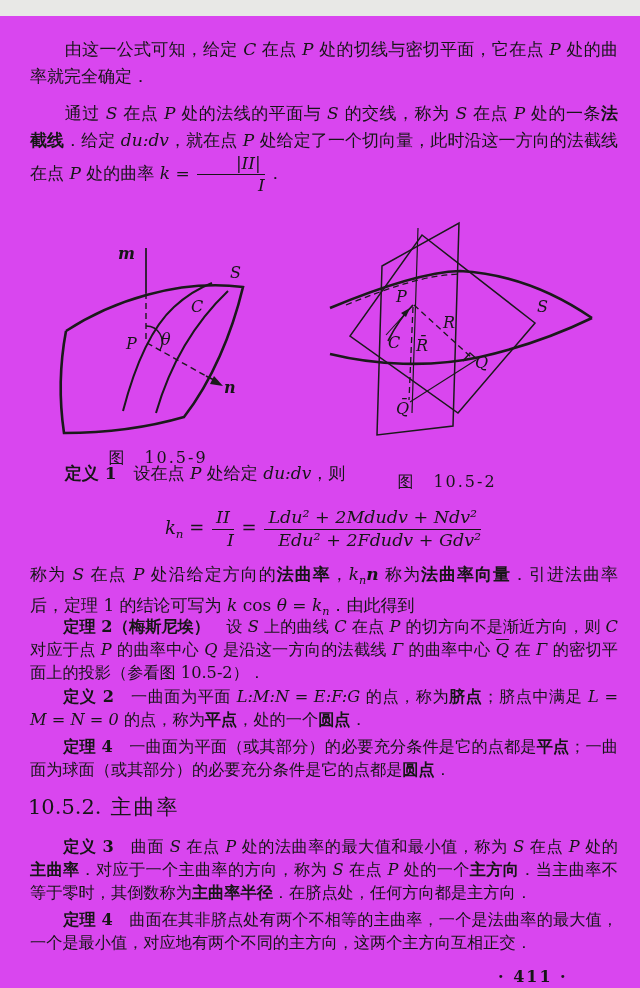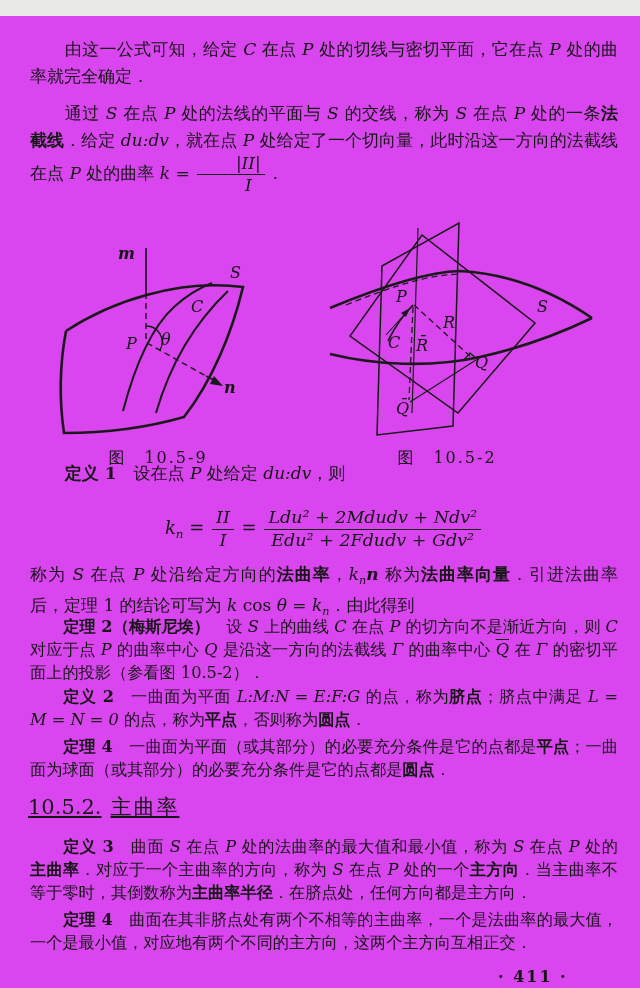--- a/index.html
+++ b/index.html
@@ -12,32 +12,32 @@
     position:absolute;left:30px;width:588px;margin:0;
     font-size:17px;line-height:27px;text-align:justify;
   }
   .indent{text-indent:2.05em;}
   .small{font-size:16.2px;line-height:23px;}
   .b{font-weight:bold;}
   .i{font-style:italic;}
   .o{text-decoration:overline;}
   .sub{font-size:0.66em;vertical-align:-0.32em;}
   .frac{
-    display:inline-block;vertical-align:middle;text-align:center;
+    display:inline-block;vertical-align:middle;text-align:right;
     line-height:1.12;font-style:italic;margin:0 2px;
   }
   .frac .num{display:block;border-bottom:1.4px solid currentColor;padding:0 4px 1px;}
   .frac .den{display:block;padding-top:1px;}
   .formula{
     position:absolute;left:30px;width:588px;margin:0;text-align:center;
     font-size:18px;font-style:italic;
   }
   .formula .frac{font-size:17.5px;}
   .caption{position:absolute;font-size:16px;letter-spacing:2px;text-align:center;}
-  .heading{position:absolute;left:28px;margin:0;font-size:21px;font-weight:normal;text-decoration:underline;}
+  .heading{position:absolute;left:28px;margin:0;font-size:21px;font-weight:normal;}
   .heading .htitle{margin-left:9px;letter-spacing:2px;}
   .pageno{position:absolute;top:951px;left:498px;font-size:16px;font-weight:bold;letter-spacing:2px;}
   svg.fig{position:absolute;overflow:visible;}
   svg.fig text{
     font-family:"DejaVu Serif","DejaVu Sans",serif;
     font-size:16px;font-style:italic;fill:#161616;
   }
   svg.fig text.bold{font-weight:bold;}
   svg.fig path,svg.fig line,svg.fig polyline{stroke:#1a1a1a;fill:none;}
   svg.fig polygon{fill:#1a1a1a;stroke:none;}
@@ -86,31 +86,31 @@
     <text x="66" y="94">P</text>
     <text x="113" y="120">R</text>
     <text x="86" y="143">R̄</text>
     <text x="58" y="140">C</text>
     <text x="145" y="160">Q</text>
     <text x="66" y="206">Q̄</text>
     <text x="207" y="104">S</text>
   </svg>
 
   <div class="caption" style="left:88px;top:432px;width:140px">图　10.5-9</div>
-  <div class="caption" style="left:372px;top:432px;width:150px">图　10.5-2</div>
+  <div class="caption" style="left:372px;top:456px;width:150px">图　10.5-2</div>
 
   <p class="para indent" style="top:444px"><span class="b">定义 1</span><span>　设在点 </span><span class="i">P</span><span> 处给定 </span><span class="i">du:dv</span><span>，则</span></p>
 
   <div class="formula" style="top:492px"><span class="i">k</span><span class="i sub">n</span><span> = </span><span class="frac"><span class="num">II</span><span class="den">I</span></span><span> = </span><span class="frac"><span class="num">Ldu² + 2Mdudv + Ndv²</span><span class="den">Edu² + 2Fdudv + Gdv²</span></span></div>
 
   <p class="para" style="top:546px;line-height:25px"><span>称为 </span><span class="i">S</span><span> 在点 </span><span class="i">P</span><span> 处沿给定方向的</span><span class="b">法曲率</span><span>，</span><span class="i">k</span><span class="i sub">n</span><span class="b i">n</span><span> 称为</span><span class="b">法曲率向量</span><span>．引进法曲率后，定理 1 的结论可写为 </span><span class="i">k</span><span> cos </span><span class="i">θ</span><span> = </span><span class="i">k</span><span class="i sub">n</span><span>．由此得到</span></p>
 
   <p class="para small indent" style="top:599px"><span class="b">定理 2（梅斯尼埃）</span><span>　设 </span><span class="i">S</span><span> 上的曲线 </span><span class="i">C</span><span> 在点 </span><span class="i">P</span><span> 的切方向不是渐近方向，则 </span><span class="i">C</span><span> 对应于点 </span><span class="i">P</span><span> 的曲率中心 </span><span class="i">Q</span><span> 是沿这一方向的法截线 </span><span class="i">Γ</span><span> 的曲率中心 </span><span class="i o">Q</span><span> 在 </span><span class="i">Γ</span><span> 的密切平面上的投影（参看图 10.5-2）．</span></p>
 
-  <p class="para small indent" style="top:669px"><span class="b">定义 2</span><span>　一曲面为平面 </span><span class="i">L:M:N = E:F:G</span><span> 的点，称为</span><span class="b">脐点</span><span>；脐点中满足 </span><span class="i">L = M = N = 0</span><span> 的点，称为</span><span class="b">平点</span><span>，否则称为</span><span class="b">圆点</span><span>．</span></p>
+  <p class="para small indent" style="top:669px"><span class="b">定义 2</span><span>　一曲面为平面 </span><span class="i">L:M:N = E:F:G</span><span> 的点，称为</span><span class="b">脐点</span><span>；脐点中满足 </span><span class="i">L = M = N = 0</span><span> 的点，称为</span><span class="b">平点</span><span>，处的一个</span><span class="b">圆点</span><span>．</span></p>
 
   <p class="para small indent" style="top:719px"><span class="b">定理 4</span><span>　一曲面为平面（或其部分）的必要充分条件是它的点都是</span><span class="b">平点</span><span>；一曲面为球面（或其部分）的必要充分条件是它的点都是</span><span class="b">圆点</span><span>．</span></p>
 
   <h2 class="heading" style="top:777px">
     <span class="hnum">10.5.2.</span><span class="htitle">主曲率</span>
   </h2>
 
   <p class="para small indent" style="top:819px"><span class="b">定义 3</span><span>　曲面 </span><span class="i">S</span><span> 在点 </span><span class="i">P</span><span> 处的法曲率的最大值和最小值，称为 </span><span class="i">S</span><span> 在点 </span><span class="i">P</span><span> 处的</span><span class="b">主曲率</span><span>．对应于一个主曲率的方向，称为 </span><span class="i">S</span><span> 在点 </span><span class="i">P</span><span> 处的一个</span><span class="b">主方向</span><span>．当主曲率不等于零时，其倒数称为</span><span class="b">主曲率半径</span><span>．在脐点处，任何方向都是主方向．</span></p>
 
   <p class="para small indent" style="top:892px"><span class="b">定理 4</span><span>　曲面在其非脐点处有两个不相等的主曲率，一个是法曲率的最大值，一个是最小值，对应地有两个不同的主方向，这两个主方向互相正交．</span></p>

